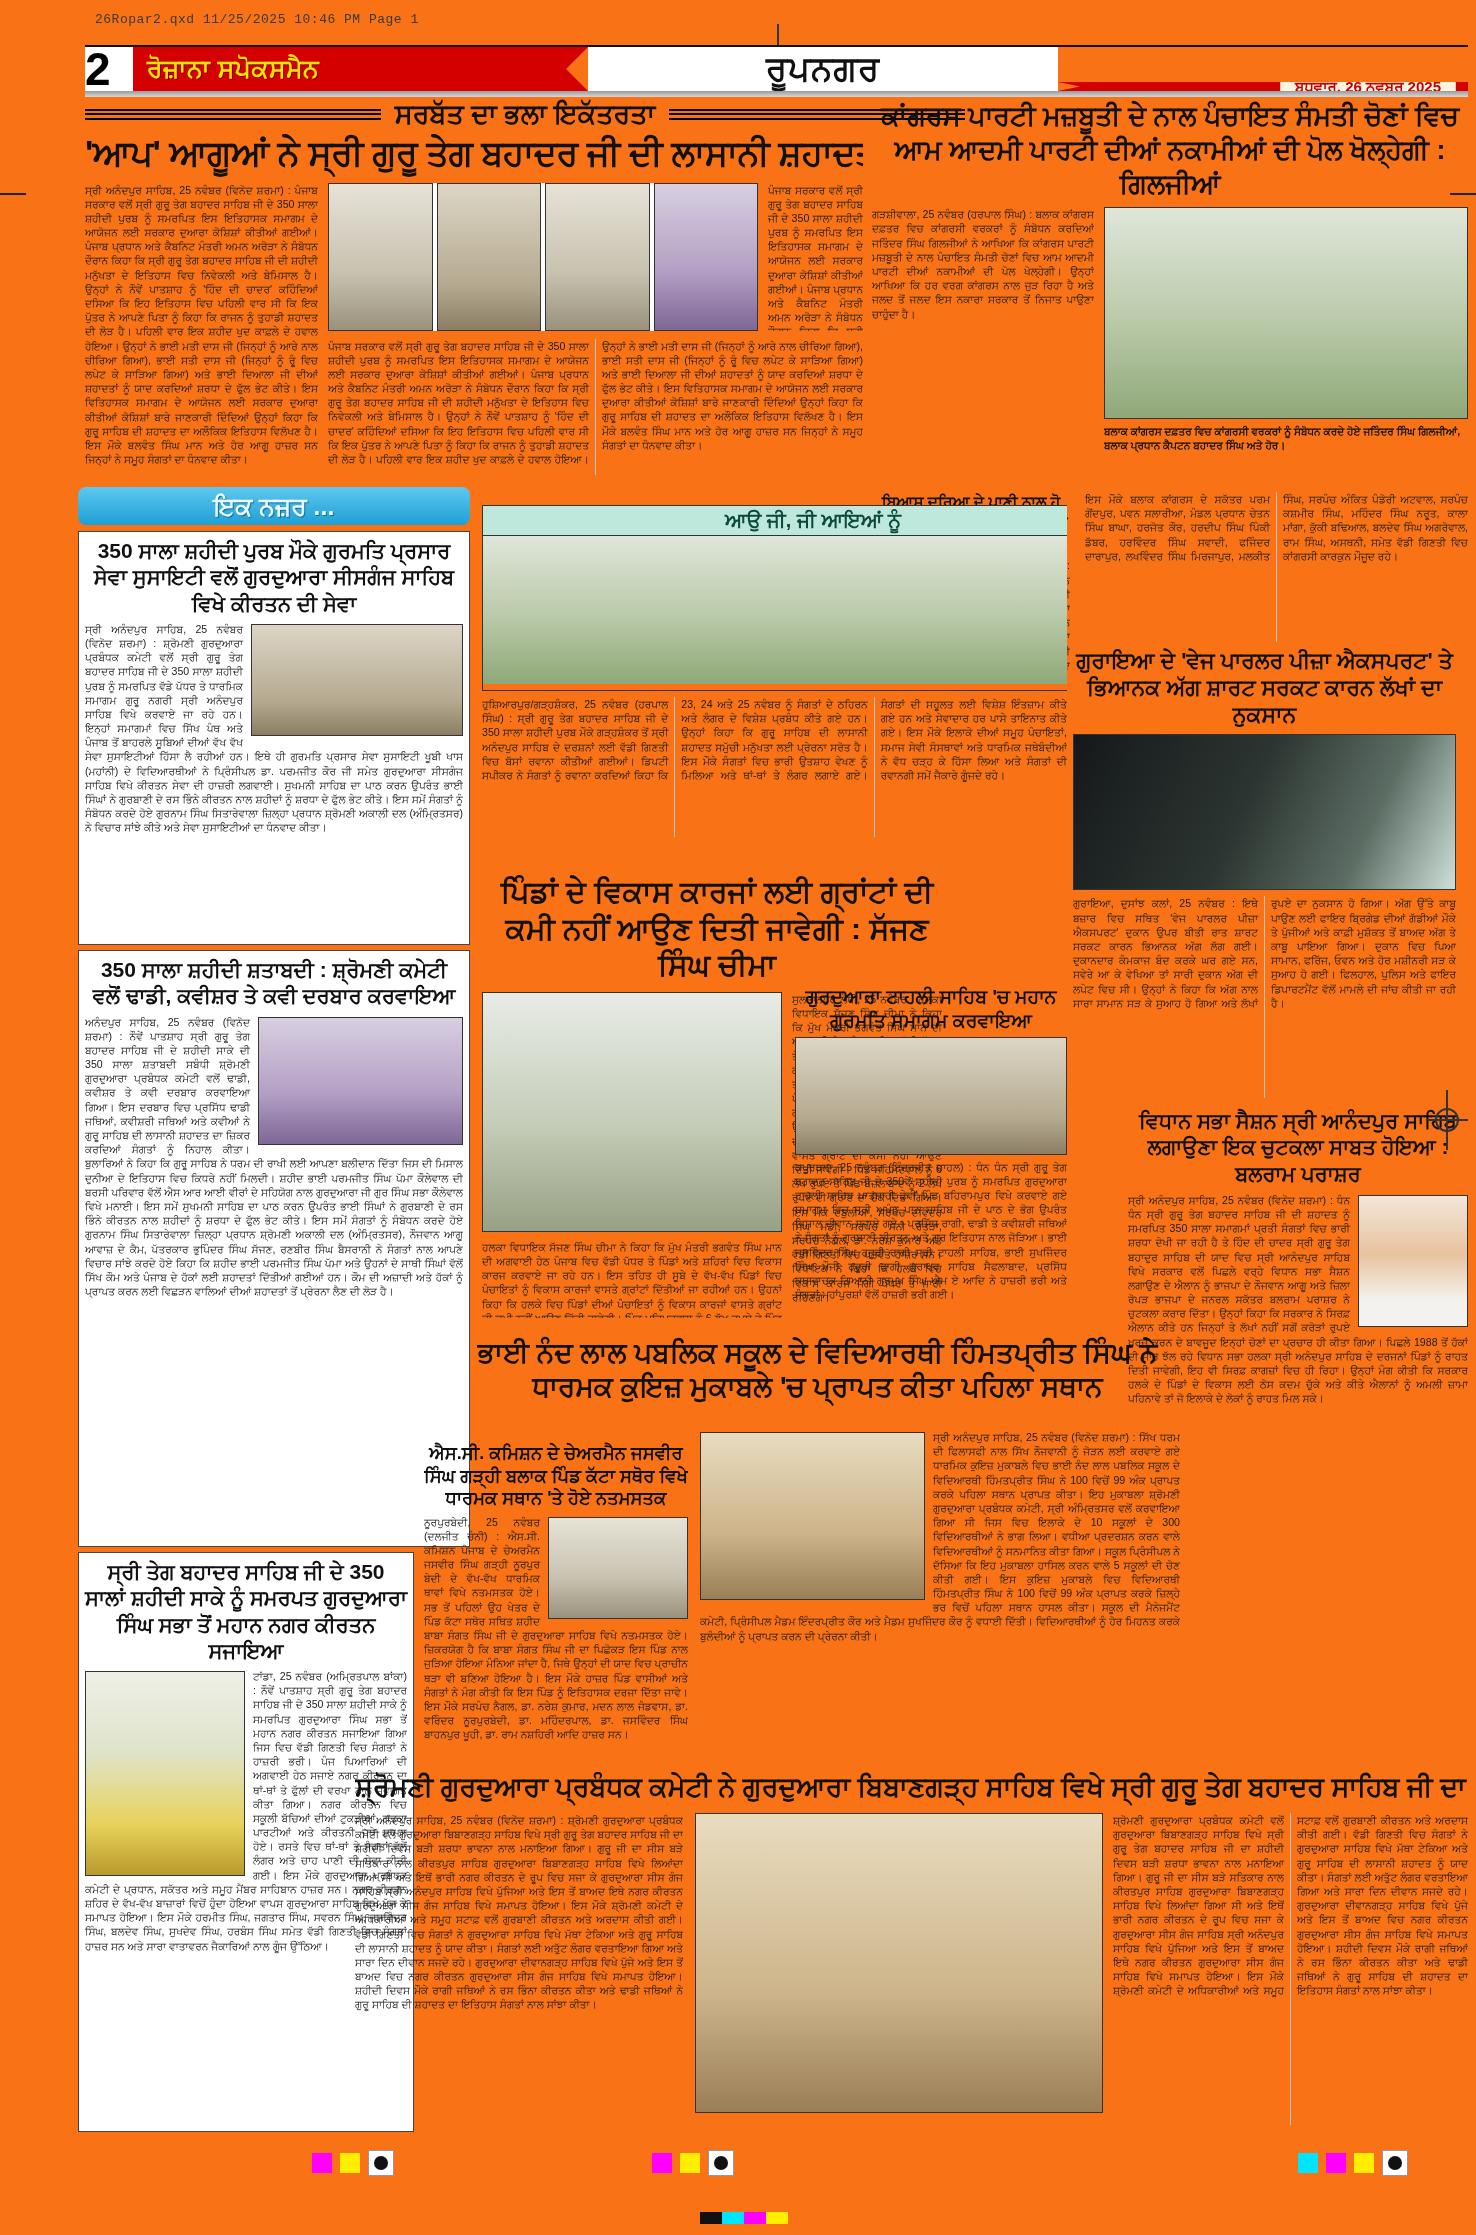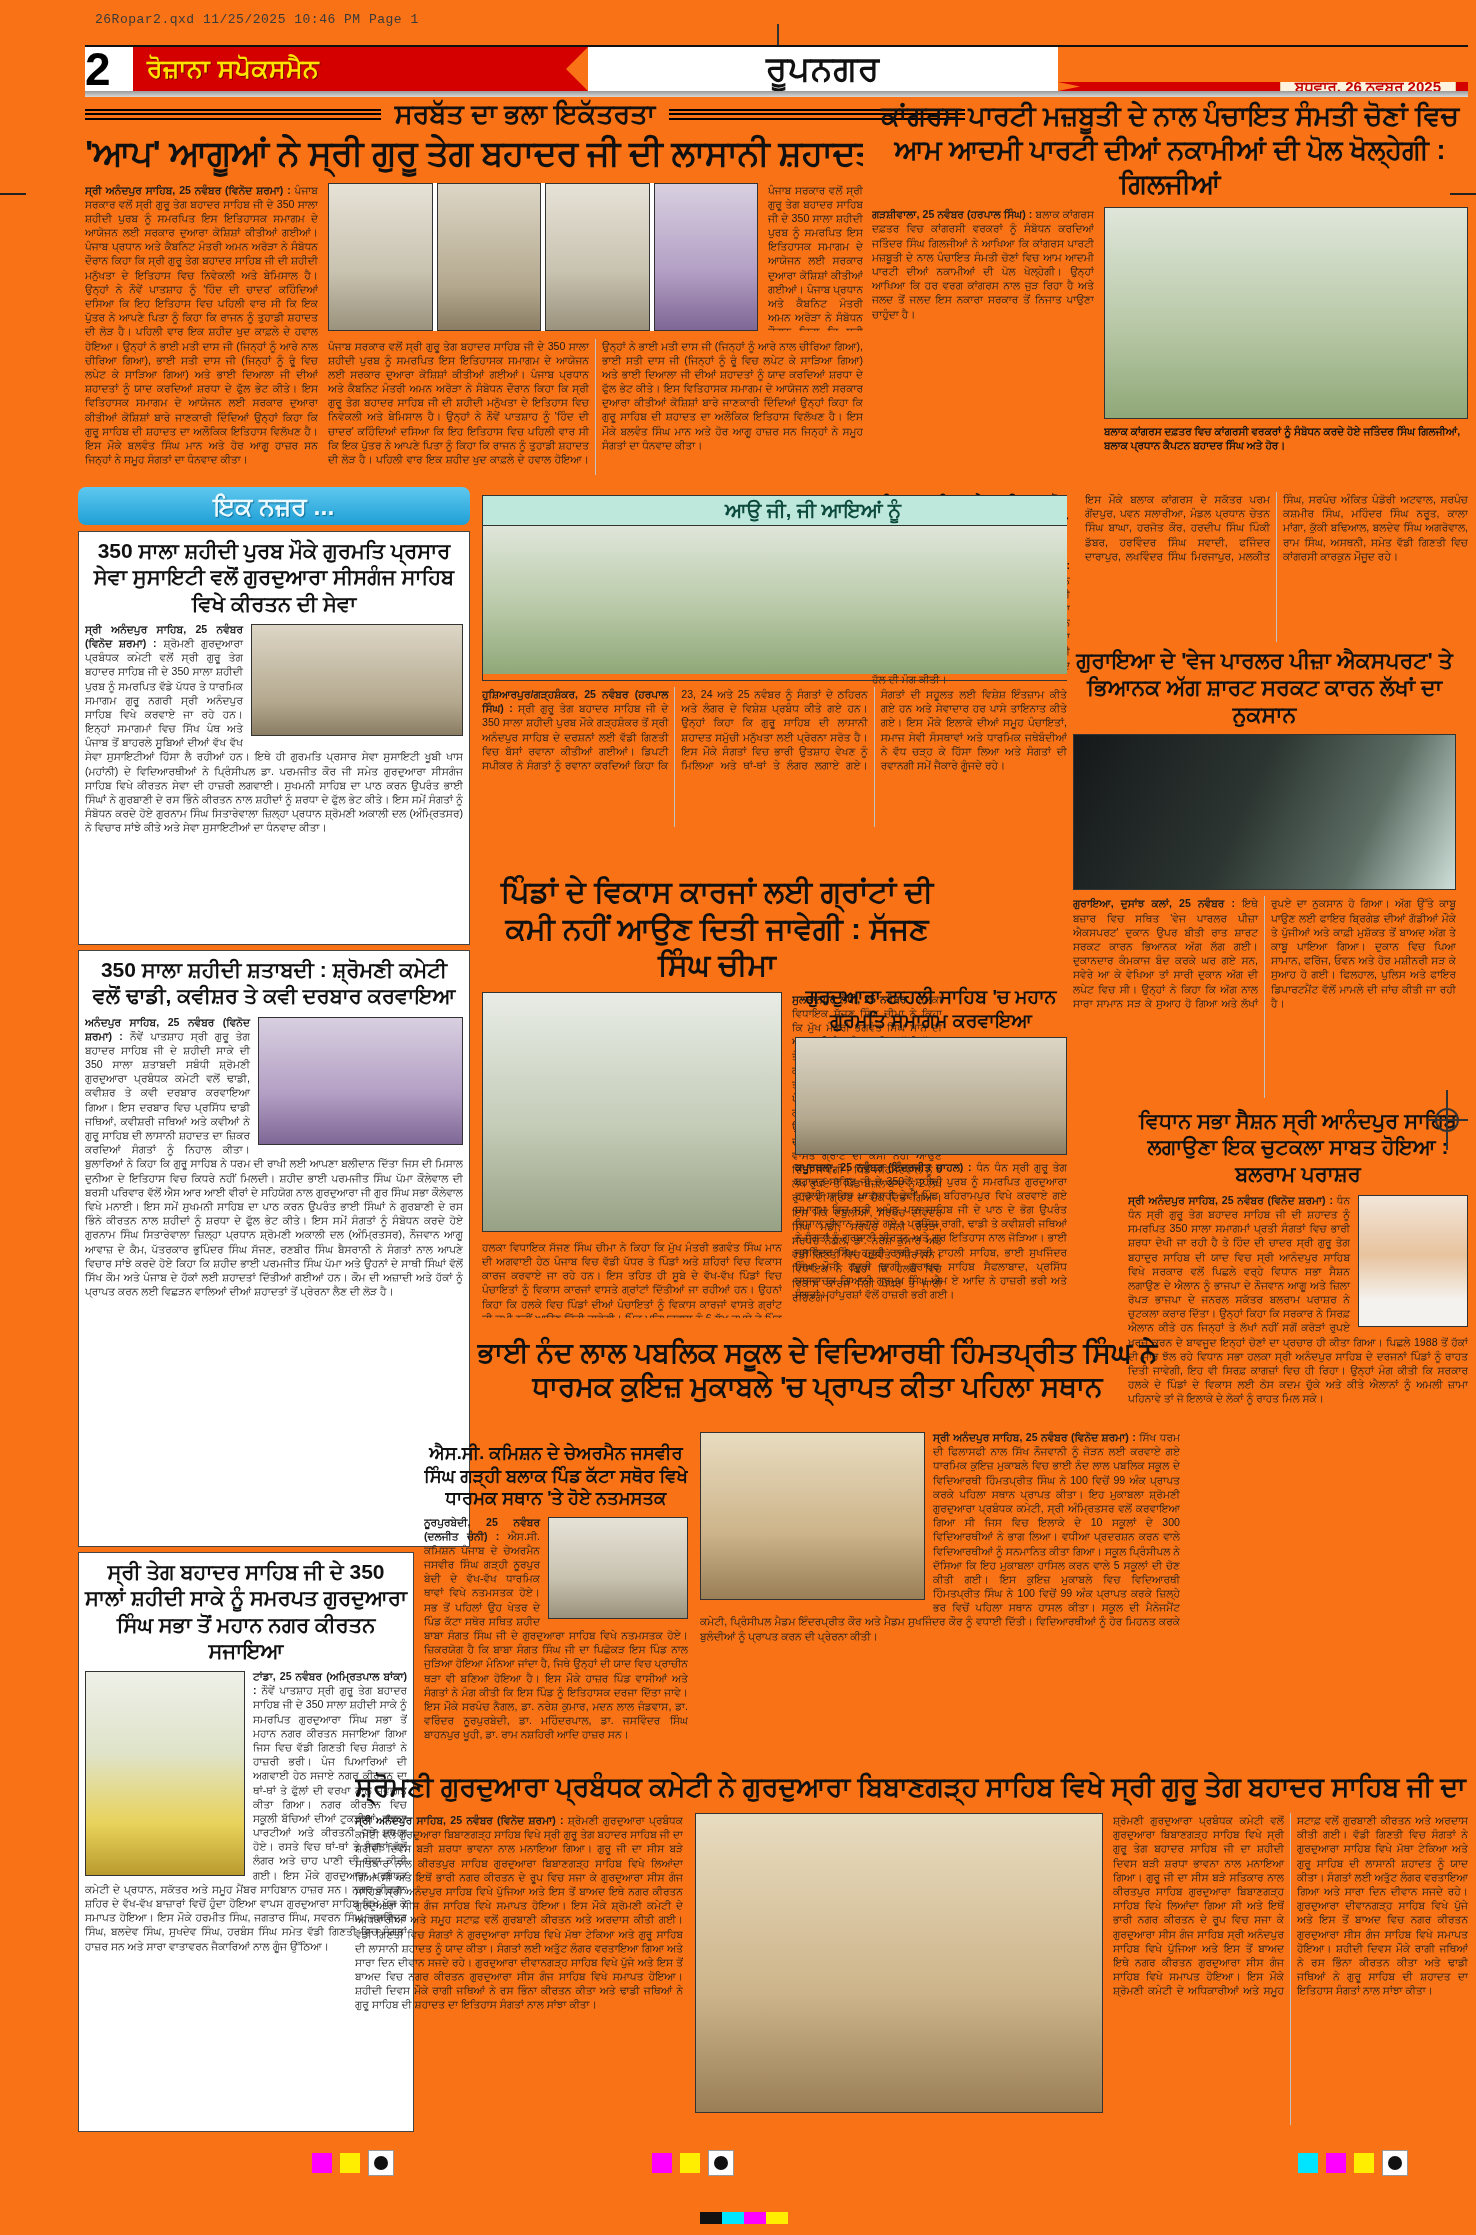--- a/index.html
+++ b/index.html
@@ -29,21 +29,21 @@
   .kicker{font-size:27px;font-weight:bold;white-space:nowrap;}
   
   .h-main{font-size:35px;font-weight:bold;letter-spacing:-.5px;line-height:1.1;white-space:nowrap;}
   .h-right{font-size:27px;font-weight:bold;line-height:1.25;text-align:center;}
   .h-mid{font-size:24px;font-weight:bold;text-align:center;line-height:1.22;}
   .h-box{font-size:21px;font-weight:bold;line-height:1.25;text-align:center;}
   .h-small{font-size:19px;font-weight:bold;line-height:1.25;text-align:center;}
   .h-wide{font-size:27px;font-weight:bold;white-space:nowrap;text-align:center;}
   
   .body-txt{font-size:10.6px;line-height:1.34;text-align:justify;color:#1c1c1c;}
-  .dateline{font-weight:bold;}
+  .dateline{font-weight:normal;}
   .cols2{column-count:2;column-gap:13px;column-rule:1px solid #c2c2c2;}
   .cols3{column-count:3;column-gap:13px;column-rule:1px solid #c2c2c2;}
   .caption{font-size:10.5px;font-weight:bold;line-height:1.3;}
   .subhead{font-size:15.5px;font-weight:bold;line-height:1.3;text-align:center;}
   
   .photo{border:1px solid #333;box-sizing:border-box;}
   .ph-green{background:linear-gradient(180deg,#dfe6da 0%,#b9c9a8 55%,#8fa878 100%);}
   .ph-event{background:linear-gradient(180deg,#e6e2d6 0%,#c8c2b0 60%,#9a927c 100%);}
   .ph-indoor{background:linear-gradient(180deg,#ddd6c6 0%,#b4a98f 70%,#8a7d63 100%);}
   .ph-fire{background:linear-gradient(115deg,#15181a 0%,#2c3531 45%,#5c6d64 75%,#cfe0da 100%);}
@@ -167,21 +167,21 @@
   <div class="abs boxed clip" style="left:78px;top:1552px;width:336px;height:580px;">
     <div class="h-box">ਸ੍ਰੀ ਤੇਗ ਬਹਾਦਰ ਸਾਹਿਬ ਜੀ ਦੇ 350 ਸਾਲਾਂ ਸ਼ਹੀਦੀ ਸਾਕੇ ਨੂੰ ਸਮਰਪਤ ਗੁਰਦੁਆਰਾ ਸਿੰਘ ਸਭਾ ਤੋਂ ਮਹਾਨ ਨਗਰ ਕੀਰਤਨ ਸਜਾਇਆ</div>
     <div class="body-txt" style="margin-top:5px;height:480px;overflow:hidden;">
       <span class="photo ph-flags fl" style="width:160px;height:205px;"></span>
       <span class="dateline">ਟਾਂਡਾ, 25 ਨਵੰਬਰ (ਅਮ੍ਰਿਤਪਾਲ ਬਾਂਕਾ) :</span>
       <span>ਨੌਵੇਂ ਪਾਤਸ਼ਾਹ ਸ੍ਰੀ ਗੁਰੂ ਤੇਗ ਬਹਾਦਰ ਸਾਹਿਬ ਜੀ ਦੇ 350 ਸਾਲਾ ਸ਼ਹੀਦੀ ਸਾਕੇ ਨੂੰ ਸਮਰਪਿਤ ਗੁਰਦੁਆਰਾ ਸਿੰਘ ਸਭਾ ਤੋਂ ਮਹਾਨ ਨਗਰ ਕੀਰਤਨ ਸਜਾਇਆ ਗਿਆ ਜਿਸ ਵਿਚ ਵੱਡੀ ਗਿਣਤੀ ਵਿਚ ਸੰਗਤਾਂ ਨੇ ਹਾਜ਼ਰੀ ਭਰੀ। ਪੰਜ ਪਿਆਰਿਆਂ ਦੀ ਅਗਵਾਈ ਹੇਠ ਸਜਾਏ ਨਗਰ ਕੀਰਤਨ ਦਾ ਥਾਂ-ਥਾਂ ਤੇ ਫੁੱਲਾਂ ਦੀ ਵਰਖਾ ਨਾਲ ਸਵਾਗਤ ਕੀਤਾ ਗਿਆ। ਨਗਰ ਕੀਰਤਨ ਵਿਚ ਸਕੂਲੀ ਬੱਚਿਆਂ ਦੀਆਂ ਟੁਕੜੀਆਂ, ਗਤਕਾ ਪਾਰਟੀਆਂ ਅਤੇ ਕੀਰਤਨੀ ਜਥੇ ਸ਼ਾਮਲ ਹੋਏ। ਰਸਤੇ ਵਿਚ ਥਾਂ-ਥਾਂ ਤੇ ਸੰਗਤਾਂ ਵੱਲੋਂ ਲੰਗਰ ਅਤੇ ਚਾਹ ਪਾਣੀ ਦੀ ਸੇਵਾ ਕੀਤੀ ਗਈ। ਇਸ ਮੌਕੇ ਗੁਰਦੁਆਰਾ ਪ੍ਰਬੰਧਕ ਕਮੇਟੀ ਦੇ ਪ੍ਰਧਾਨ, ਸਕੱਤਰ ਅਤੇ ਸਮੂਹ ਮੈਂਬਰ ਸਾਹਿਬਾਨ ਹਾਜ਼ਰ ਸਨ। ਨਗਰ ਕੀਰਤਨ ਸ਼ਹਿਰ ਦੇ ਵੱਖ-ਵੱਖ ਬਾਜ਼ਾਰਾਂ ਵਿਚੋਂ ਹੁੰਦਾ ਹੋਇਆ ਵਾਪਸ ਗੁਰਦੁਆਰਾ ਸਾਹਿਬ ਵਿਖੇ ਪੁੱਜ ਕੇ ਸਮਾਪਤ ਹੋਇਆ। ਇਸ ਮੌਕੇ ਹਰਮੀਤ ਸਿੰਘ, ਜਗਤਾਰ ਸਿੰਘ, ਸਵਰਨ ਸਿੰਘ, ਜਸਵਿੰਦਰ ਸਿੰਘ, ਬਲਦੇਵ ਸਿੰਘ, ਸੁਖਦੇਵ ਸਿੰਘ, ਹਰਬੰਸ ਸਿੰਘ ਸਮੇਤ ਵੱਡੀ ਗਿਣਤੀ ਵਿਚ ਸੰਗਤਾਂ ਹਾਜ਼ਰ ਸਨ ਅਤੇ ਸਾਰਾ ਵਾਤਾਵਰਨ ਜੈਕਾਰਿਆਂ ਨਾਲ ਗੂੰਜ ਉੱਠਿਆ।</span>
     </div>
   </div>
 
   <div class="abs clip" style="left:482px;top:490px;width:585px;height:378px;">
-    <div class="photo" style="margin-top:5px;width:662px;height:186px;box-sizing:border-box;">
+    <div class="photo" style="margin-top:15px;width:662px;height:186px;box-sizing:border-box;">
       <div class="banner">ਆਉ ਜੀ, ਜੀ ਆਇਆਂ ਨੂੰ</div>
       <div class="ph-green" style="height:148px;"></div>
     </div>
     <div class="body-txt cols3" style="margin-top:6px;height:140px;overflow:hidden;">
       <span class="dateline">ਹੁਸ਼ਿਆਰਪੁਰ/ਗੜ੍ਹਸ਼ੰਕਰ, 25 ਨਵੰਬਰ (ਹਰਪਾਲ ਸਿੰਘ) :</span>
       <span>ਸ੍ਰੀ ਗੁਰੂ ਤੇਗ ਬਹਾਦਰ ਸਾਹਿਬ ਜੀ ਦੇ 350 ਸਾਲਾ ਸ਼ਹੀਦੀ ਪੁਰਬ ਮੌਕੇ ਗੜ੍ਹਸ਼ੰਕਰ ਤੋਂ ਸ੍ਰੀ ਅਨੰਦਪੁਰ ਸਾਹਿਬ ਦੇ ਦਰਸ਼ਨਾਂ ਲਈ ਵੱਡੀ ਗਿਣਤੀ ਵਿਚ ਬੱਸਾਂ ਰਵਾਨਾ ਕੀਤੀਆਂ ਗਈਆਂ। ਡਿਪਟੀ ਸਪੀਕਰ ਨੇ ਸੰਗਤਾਂ ਨੂੰ ਰਵਾਨਾ ਕਰਦਿਆਂ ਕਿਹਾ ਕਿ 23, 24 ਅਤੇ 25 ਨਵੰਬਰ ਨੂੰ ਸੰਗਤਾਂ ਦੇ ਠਹਿਰਨ ਅਤੇ ਲੰਗਰ ਦੇ ਵਿਸ਼ੇਸ਼ ਪ੍ਰਬੰਧ ਕੀਤੇ ਗਏ ਹਨ। ਉਨ੍ਹਾਂ ਕਿਹਾ ਕਿ ਗੁਰੂ ਸਾਹਿਬ ਦੀ ਲਾਸਾਨੀ ਸ਼ਹਾਦਤ ਸਮੁੱਚੀ ਮਨੁੱਖਤਾ ਲਈ ਪ੍ਰੇਰਨਾ ਸਰੋਤ ਹੈ। ਇਸ ਮੌਕੇ ਸੰਗਤਾਂ ਵਿਚ ਭਾਰੀ ਉਤਸ਼ਾਹ ਵੇਖਣ ਨੂੰ ਮਿਲਿਆ ਅਤੇ ਥਾਂ-ਥਾਂ ਤੇ ਲੰਗਰ ਲਗਾਏ ਗਏ। ਸੰਗਤਾਂ ਦੀ ਸਹੂਲਤ ਲਈ ਵਿਸ਼ੇਸ਼ ਇੰਤਜ਼ਾਮ ਕੀਤੇ ਗਏ ਹਨ ਅਤੇ ਸੇਵਾਦਾਰ ਹਰ ਪਾਸੇ ਤਾਇਨਾਤ ਕੀਤੇ ਗਏ। ਇਸ ਮੌਕੇ ਇਲਾਕੇ ਦੀਆਂ ਸਮੂਹ ਪੰਚਾਇਤਾਂ, ਸਮਾਜ ਸੇਵੀ ਸੰਸਥਾਵਾਂ ਅਤੇ ਧਾਰਮਿਕ ਜਥੇਬੰਦੀਆਂ ਨੇ ਵੱਧ ਚੜ੍ਹ ਕੇ ਹਿੱਸਾ ਲਿਆ ਅਤੇ ਸੰਗਤਾਂ ਦੀ ਰਵਾਨਗੀ ਸਮੇਂ ਜੈਕਾਰੇ ਗੂੰਜਦੇ ਰਹੇ।</span>
     </div>
   </div>
 
   <div class="abs clip" style="left:482px;top:874px;width:585px;height:452px;">

